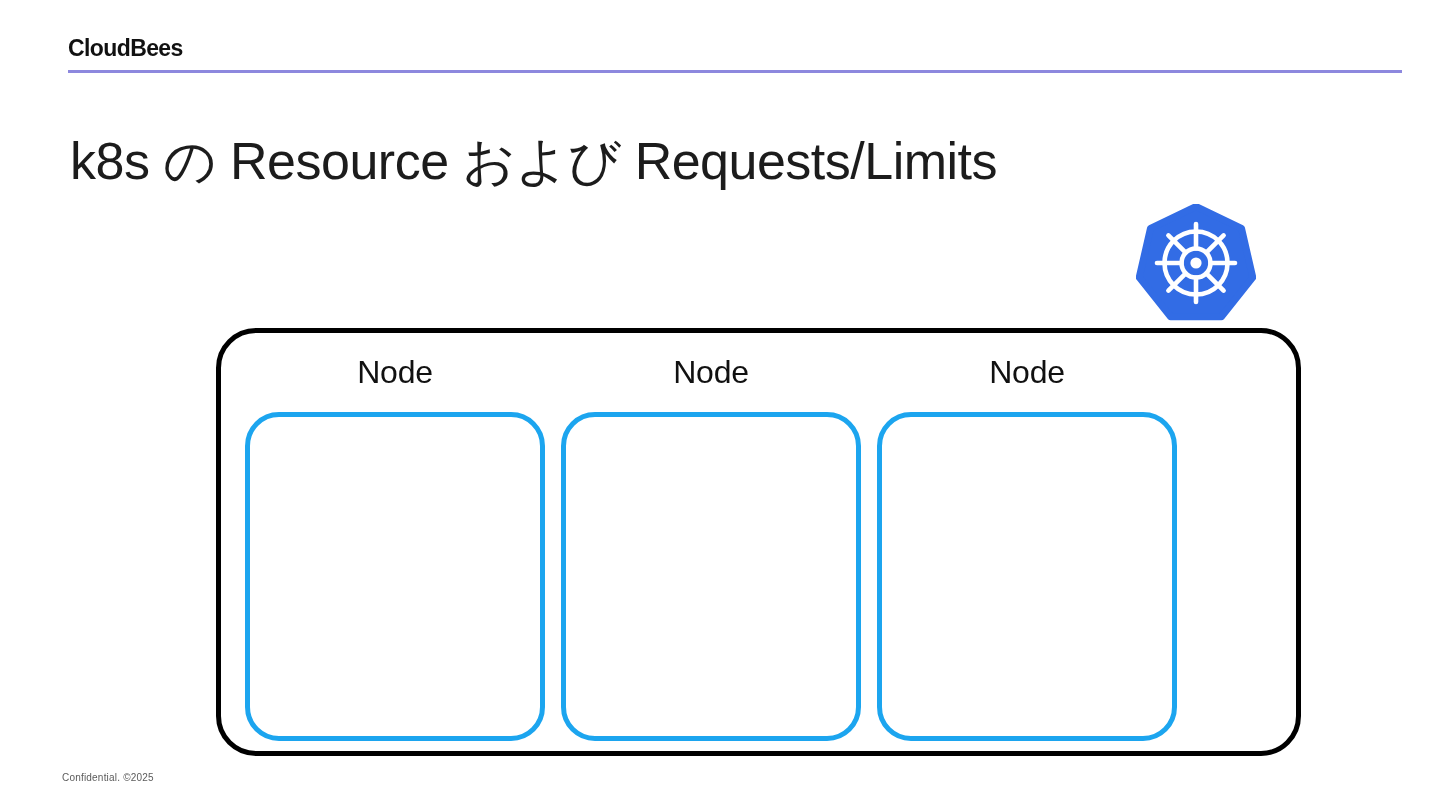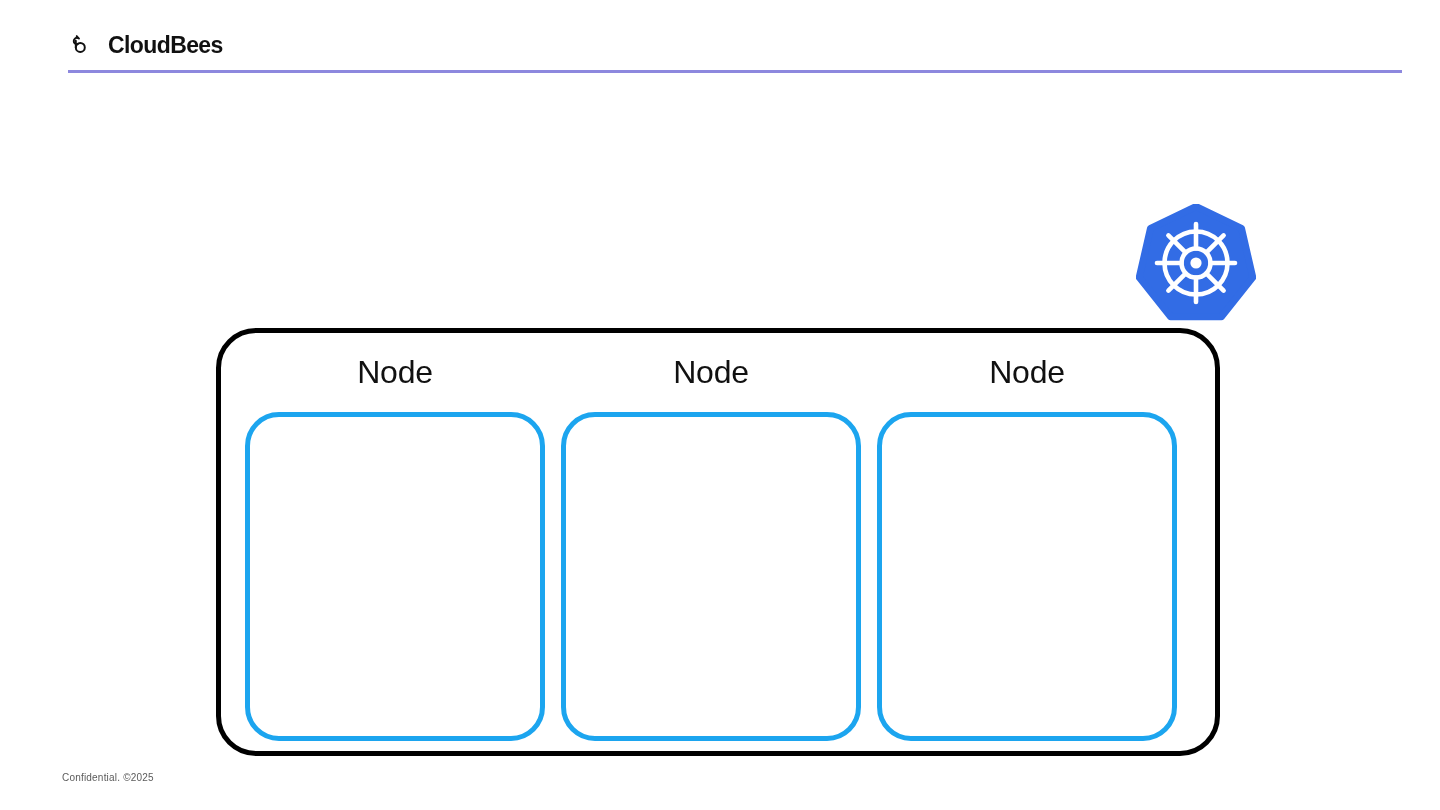--- a/index.html
+++ b/index.html
@@ -20,22 +20,23 @@
     overflow: hidden;
   }
 
   
   #brand {
     position: absolute;
     left: 68px;
     top: 30px;
     display: flex;
     align-items: center;
-    gap: 16px;
+    gap: 7px;
     height: 30px;
+    flex-direction: column;
   }
   #brand-mark {
     width: 24px;
     height: 24px;
     display: block;
   }
   #brand-name {
     font-size: 23px;
     font-weight: 700;
     letter-spacing: -0.6px;
@@ -72,21 +73,21 @@
     top: 204px;
     width: 120px;
     height: 118px;
   }
 
   
   #cluster {
     position: absolute;
     left: 216px;
     top: 328px;
-    width: 1004px;
+    width: 1085px;
     height: 428px;
     border: 5px solid #000000;
     border-radius: 40px;
     box-sizing: border-box;
     background: #ffffff;
   }
   .node {
     position: absolute;
     top: 22px;
     width: 300px;
@@ -142,20 +143,21 @@
         <path d="M13.2 6.6 a4.3 4.3 0 1 0 -0.2 8.3"></path>
         <path d="M11.6 4.2 L14.6 7.4"></path>
         <circle cx="16.4" cy="19.2" r="6.0"></circle>
         <path d="M10.4 19.2 L10.4 10.2"></path>
       </g>
     </svg>
     <div id="brand-name">CloudBees</div>
   </div>
   <div id="brand-rule"></div>
 
+  <h1 id="page-title">k8s の Resource および Requests/Limits</h1>
 
   <svg id="k8s-logo" viewBox="0 0 120 118" aria-hidden="true">
     <path d="M60 2.5 L105.5 24.4 L116.8 73.4 L85.4 112.7 L34.6 112.7 L3.2 73.4 L14.5 24.4 Z" fill="#326ce5" stroke="#326ce5" stroke-width="7" stroke-linejoin="round"></path>
     <g fill="none" stroke="#ffffff" stroke-width="4.6" stroke-linecap="round">
       <circle cx="60" cy="59" r="31.5"></circle>
       <circle cx="60" cy="59" r="14.5"></circle>
       <line x1="60" y1="20" x2="60" y2="44.5"></line>
       <line x1="60" y1="73.5" x2="60" y2="98"></line>
       <line x1="21" y1="59" x2="45.5" y2="59"></line>
       <line x1="74.5" y1="59" x2="99" y2="59"></line>

